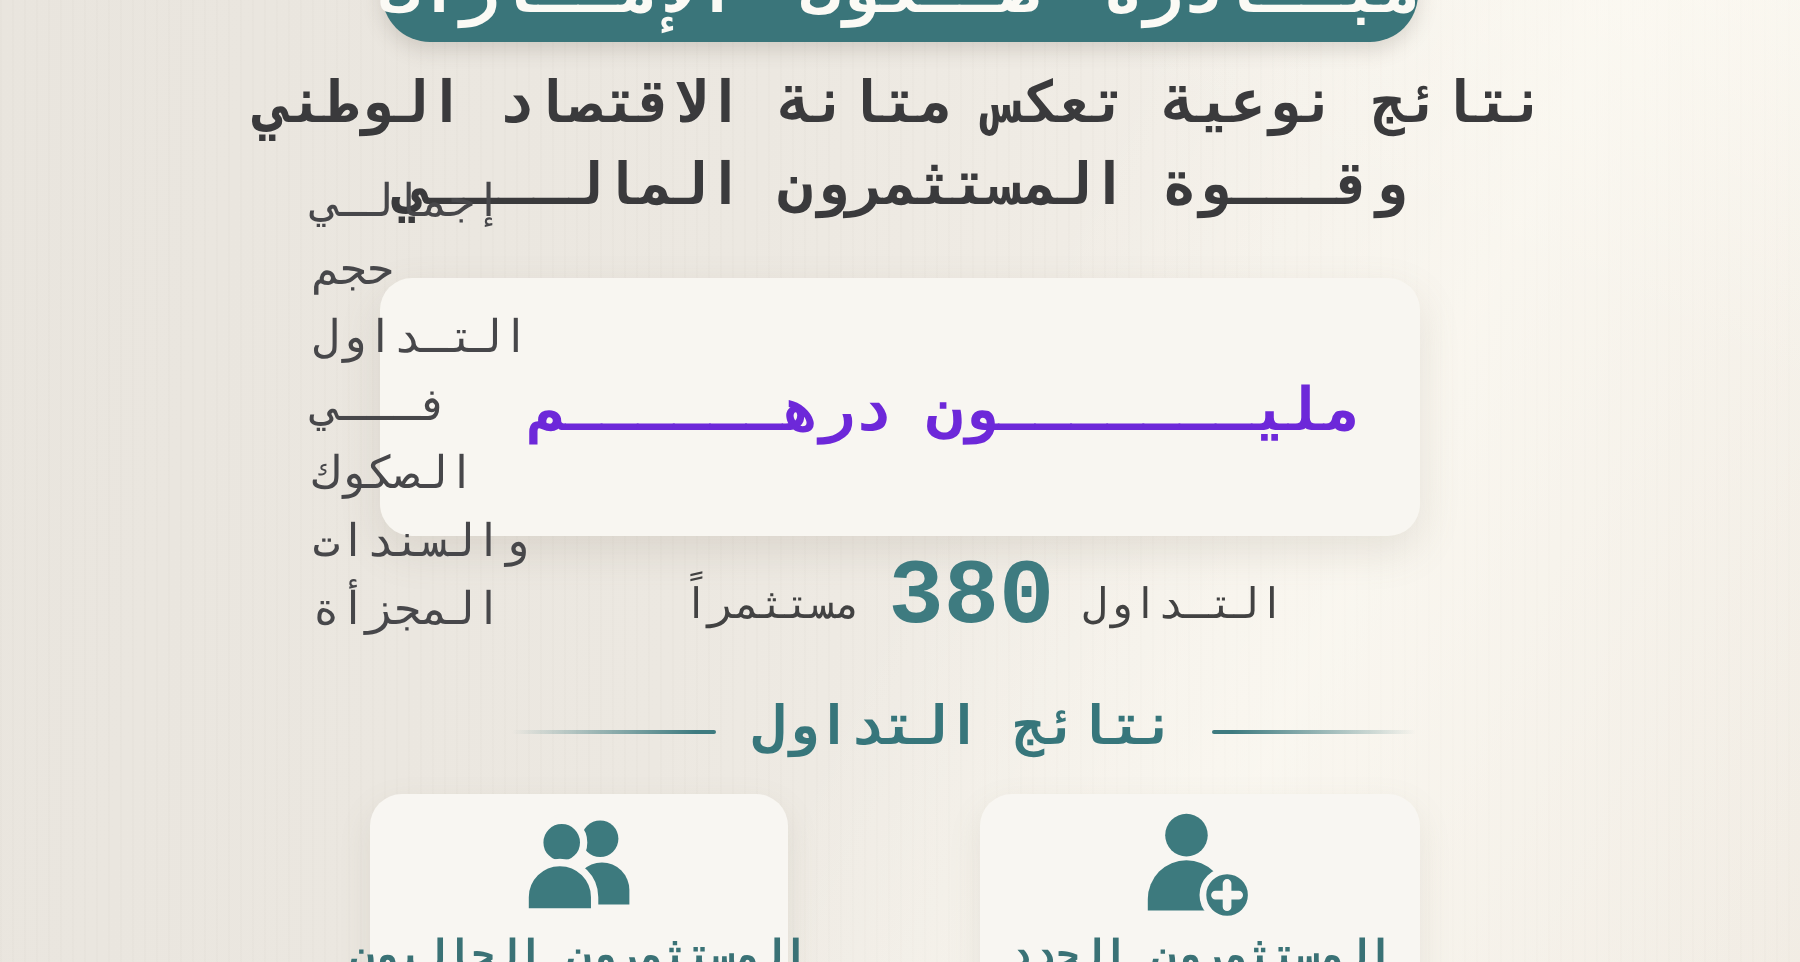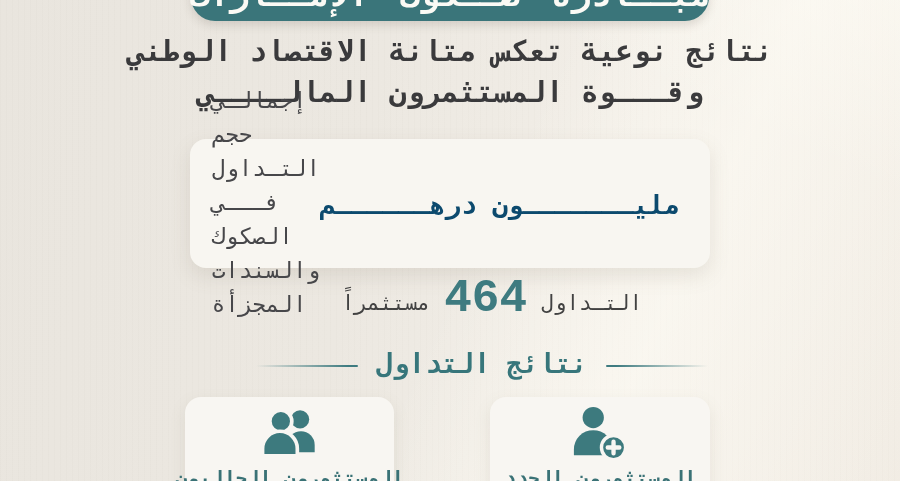--- a/index.html
+++ b/index.html
@@ -55,21 +55,21 @@
     display:flex;align-items:center;justify-content:space-between;
     padding:0 30px;box-sizing:border-box;
   }
   .volume-value-block{text-align:center;}
   .volume-value{
     direction:ltr;color:#3e7b80;
     font-size:84px;font-weight:800;line-height:.88;letter-spacing:-3px;
     white-space:nowrap;
   }
   .volume-unit{
-    color:#0c4a6e;font-size:26px;font-weight:700;margin-top:5px;white-space:nowrap;
+    color:#6d28d9;font-size:30px;font-weight:700;margin-top:5px;white-space:nowrap;
   }
   .volume-label{
     color:#47474a;font-size:22.5px;line-height:34px;text-align:left;margin-left:6px;
   }
 
   
   .participation{
     position:absolute;top:276px;left:84px;width:816px;
     display:flex;align-items:center;justify-content:center;gap:14px;
     direction:rtl;
@@ -125,21 +125,21 @@
       <div class="volume-unit">مليـــــــون درهــــــم</div>
     </div>
     <div class="volume-label">
       <div>إجمالـي حجم التـداول فـــي</div>
       <div>الصكوك والسندات المجزأة</div>
     </div>
   </div>
 
   <div class="participation">
     <span class="word">التـداول</span>
-    <span class="count">464</span>
+    <span class="count">380</span>
     <span class="word">مستثمراً</span>
   </div>
 
   <div class="results-heading">
     <div class="rule rule-right"></div>
     <div class="title">نتائج التداول</div>
     <div class="rule rule-left"></div>
   </div>
 
   <div class="result-card right">

